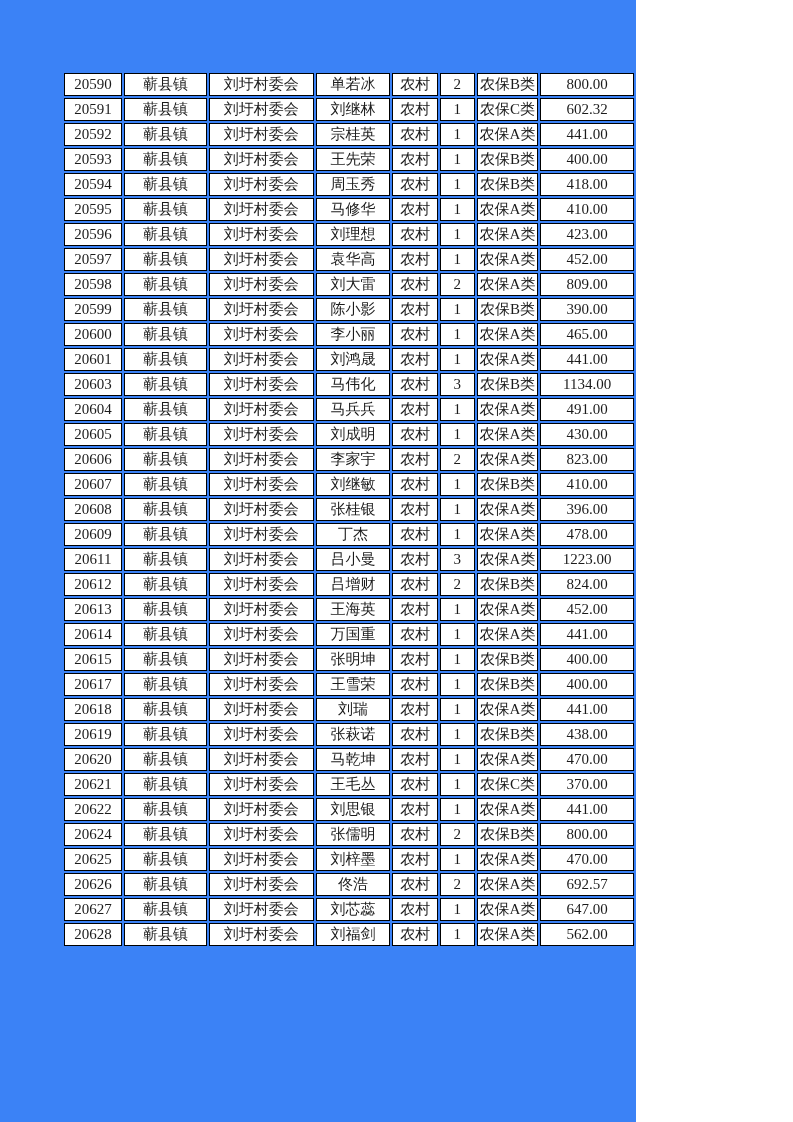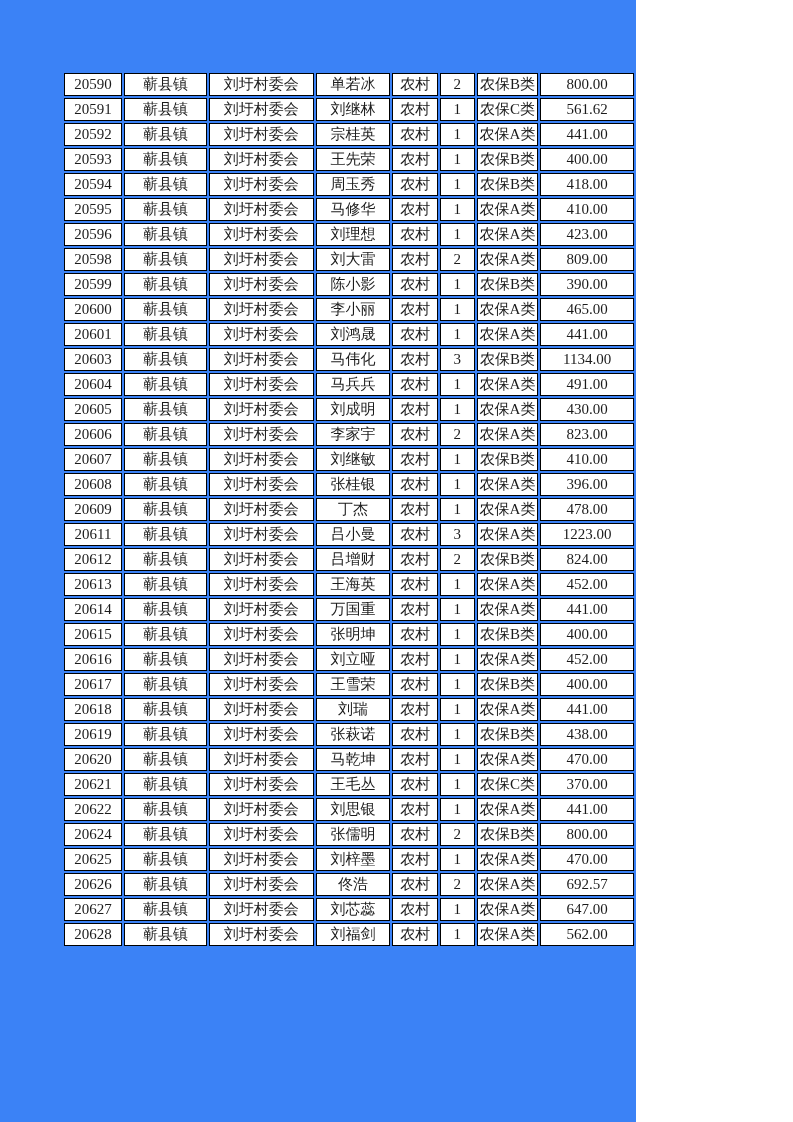--- a/index.html
+++ b/index.html
@@ -71,21 +71,21 @@
           <td>800.00</td>
         </tr>
         <tr>
           <td>20591</td>
           <td>蕲县镇</td>
           <td>刘圩村委会</td>
           <td>刘继林</td>
           <td>农村</td>
           <td>1</td>
           <td>农保C类</td>
-          <td>561.62</td>
+          <td>602.32</td>
         </tr>
         <tr>
           <td>20592</td>
           <td>蕲县镇</td>
           <td>刘圩村委会</td>
           <td>宗桂英</td>
           <td>农村</td>
           <td>1</td>
           <td>农保A类</td>
           <td>441.00</td>
@@ -124,20 +124,30 @@
           <td>20596</td>
           <td>蕲县镇</td>
           <td>刘圩村委会</td>
           <td>刘理想</td>
           <td>农村</td>
           <td>1</td>
           <td>农保A类</td>
           <td>423.00</td>
         </tr>
         <tr>
+          <td>20597</td>
+          <td>蕲县镇</td>
+          <td>刘圩村委会</td>
+          <td>袁华高</td>
+          <td>农村</td>
+          <td>1</td>
+          <td>农保A类</td>
+          <td>452.00</td>
+        </tr>
+        <tr>
           <td>20598</td>
           <td>蕲县镇</td>
           <td>刘圩村委会</td>
           <td>刘大雷</td>
           <td>农村</td>
           <td>2</td>
           <td>农保A类</td>
           <td>809.00</td>
         </tr>
         <tr>
@@ -282,30 +292,20 @@
         </tr>
         <tr>
           <td>20615</td>
           <td>蕲县镇</td>
           <td>刘圩村委会</td>
           <td>张明坤</td>
           <td>农村</td>
           <td>1</td>
           <td>农保B类</td>
           <td>400.00</td>
-        </tr>
-        <tr>
-          <td>20616</td>
-          <td>蕲县镇</td>
-          <td>刘圩村委会</td>
-          <td>刘立哑</td>
-          <td>农村</td>
-          <td>1</td>
-          <td>农保A类</td>
-          <td>452.00</td>
         </tr>
         <tr>
           <td>20617</td>
           <td>蕲县镇</td>
           <td>刘圩村委会</td>
           <td>王雪荣</td>
           <td>农村</td>
           <td>1</td>
           <td>农保B类</td>
           <td>400.00</td>

